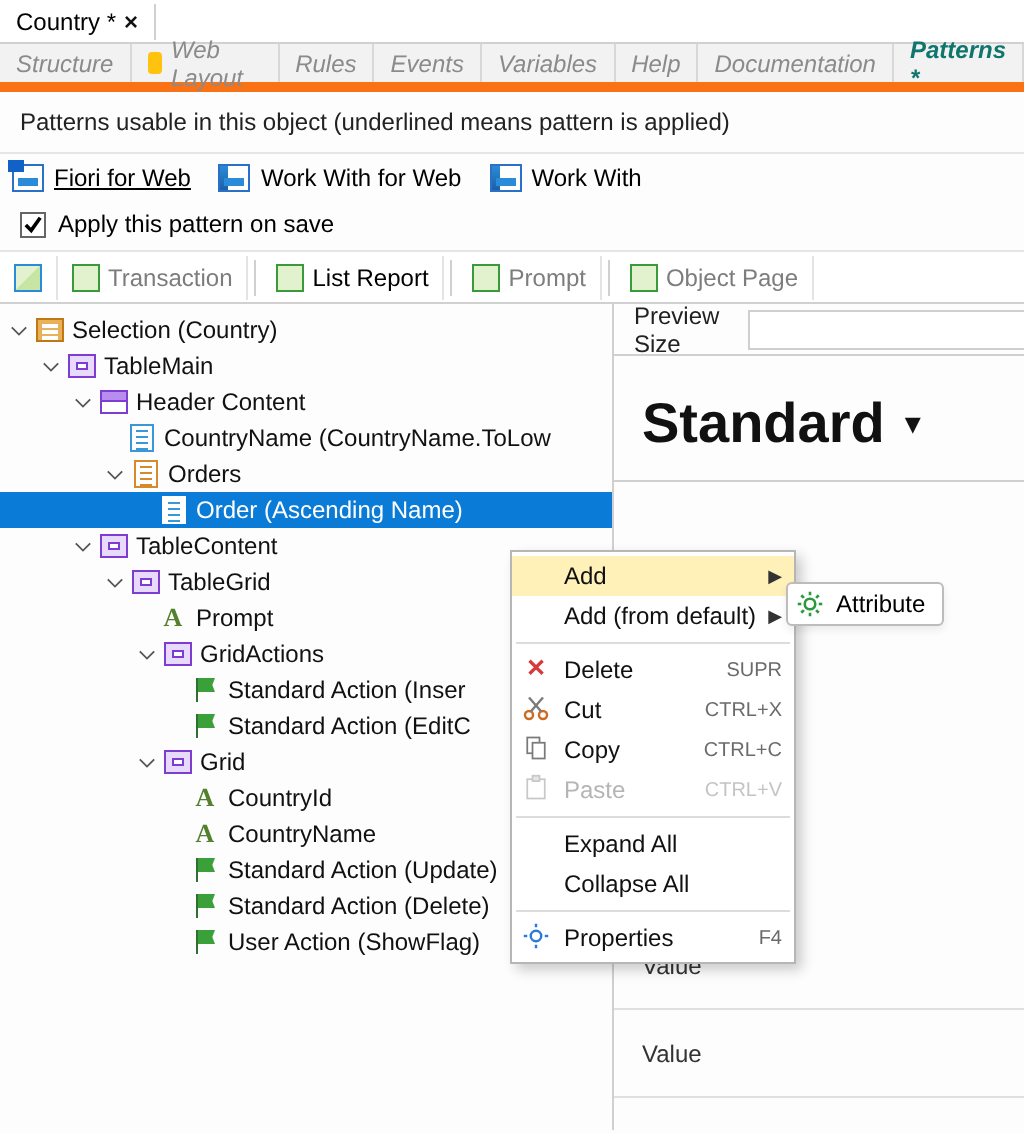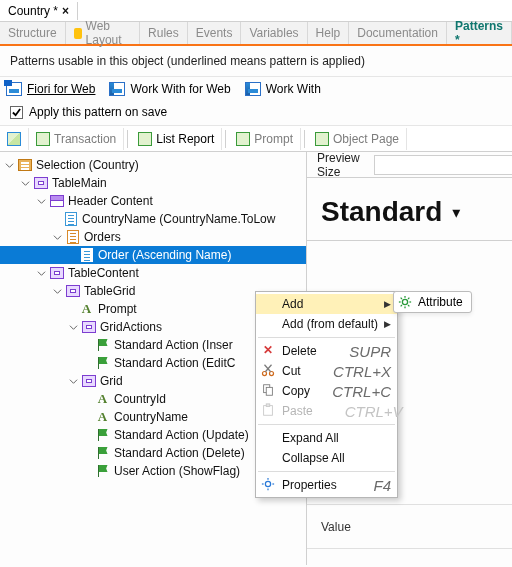--- a/index.html
+++ b/index.html
@@ -4,21 +4,21 @@
 <style>
   * { box-sizing: border-box; margin: 0; padding: 0; font-family: "Segoe UI", Tahoma, sans-serif; font-size: 12px; }
   body { background: #fdfdfd; width: 512px; height: 567px; overflow: hidden; position: relative; }
 
   
   .doc-tabs { display: flex; align-items: center; height: 22px; background: #fff; border-bottom: 1px solid #d0d0d0; }
   .doc-tab { display: flex; align-items: center; gap: 4px; padding: 2px 8px; border-right: 1px solid #d0d0d0; background: #fff; }
   .doc-tab .close { color: #111; font-weight: bold; cursor: pointer; }
 
   
-  .sub-tabs { display: flex; align-items: flex-start; height: 24px; background: #f2f2f2; border-bottom: 2px solid #f97316; color: #8b8b8b; }
+  .sub-tabs { display: flex; align-items: flex-start; height: 24px; background: #f2f2f2; border-bottom: 5px solid #f97316; color: #8b8b8b; font-style: italic; }
   .sub-tab { display: flex; align-items: center; gap: 4px; padding: 0 8px; height: 100%; border-right: 1px solid #d8d8d8; cursor: pointer; }
   .sub-tab.active { color: #0f766e; font-weight: 600; }
   .swatch-yellow { width: 11px; height: 11px; background: #ffc20e; border-radius: 2px; display: inline-block; }
 
   
   .hint { padding: 8px 10px 8px 10px; color: #222; background: #fdfdfd; border-bottom: 1px solid #e6e6e6; }
 
   
   .pattern-strip { display: flex; align-items: center; gap: 14px; padding: 2px 6px 0 6px; height: 22px; }
   .pattern-item { display: flex; align-items: center; gap: 5px; cursor: pointer; }
@@ -85,28 +85,28 @@
   .std-title { font-size:28px; font-weight:800; color:#111; }
   .chev-down { font-size:16px; color:#111; }
   .hr { height:1px; background:#d0d0d0; margin:4px 0 0 0; }
   .value-row { height:44px; border-bottom:1px solid #e0e0e0; display:flex; align-items:center; padding-left:14px; color:#333;text-align:right; }
 
   
   .attr-pill { position:absolute; left:393px; top:291px; height:22px; background:#fff; border:1px solid #bcbcbc; border-radius:3px; display:flex; align-items:center; gap:6px; padding:0 8px 0 4px; box-shadow:0 2px 4px rgba(0,0,0,.08); z-index:30; }
   .attr-pill .gear { width:14px; height:14px; color:#2a9a3a; }
 
   
-  .ctx { position:absolute; left:255px; top:291px; width:143px; background:#fff; border:1px solid #b6b6b6; box-shadow:3px 3px 6px rgba(0,0,0,.2); padding:2px 0; z-index:20; }
+  .ctx { position:absolute; left:255px; top:275px; width:143px; background:#fff; border:1px solid #b6b6b6; box-shadow:3px 3px 6px rgba(0,0,0,.2); padding:2px 0; z-index:20; }
   .ctx .mi { display:flex; align-items:center; height:20px; padding:0 6px 0 26px; position:relative; cursor:pointer; color:#111; }
   .ctx .mi.hl { background:#fff1b8; }
   .ctx .mi.disab { color:#b5b5b5;gap:32px; }
   .ctx .sep { height:1px; background:#dcdcdc; margin:3px 2px; }
   .ctx .ic { position:absolute; left:5px; top:2px; width:14px; height:14px; display:flex; align-items:center; justify-content:center; }
   .ctx .arrow { margin-left:auto; font-size:9px; color:#333; }
-  .ctx .short { margin-left:auto; color:#6b6b6b; font-size:15px;font-style:italic; }
+  .ctx .short { margin-left:auto; color:#6b6b6b; font-size:10px; }
   .ctx .short.dis { color:#c4c4c4; }
 </style>
 </head>
 <body>
 
 <div class="doc-tabs">
   <div class="doc-tab">
     <span>Country *</span>
     <span class="close">×</span>
   </div>

